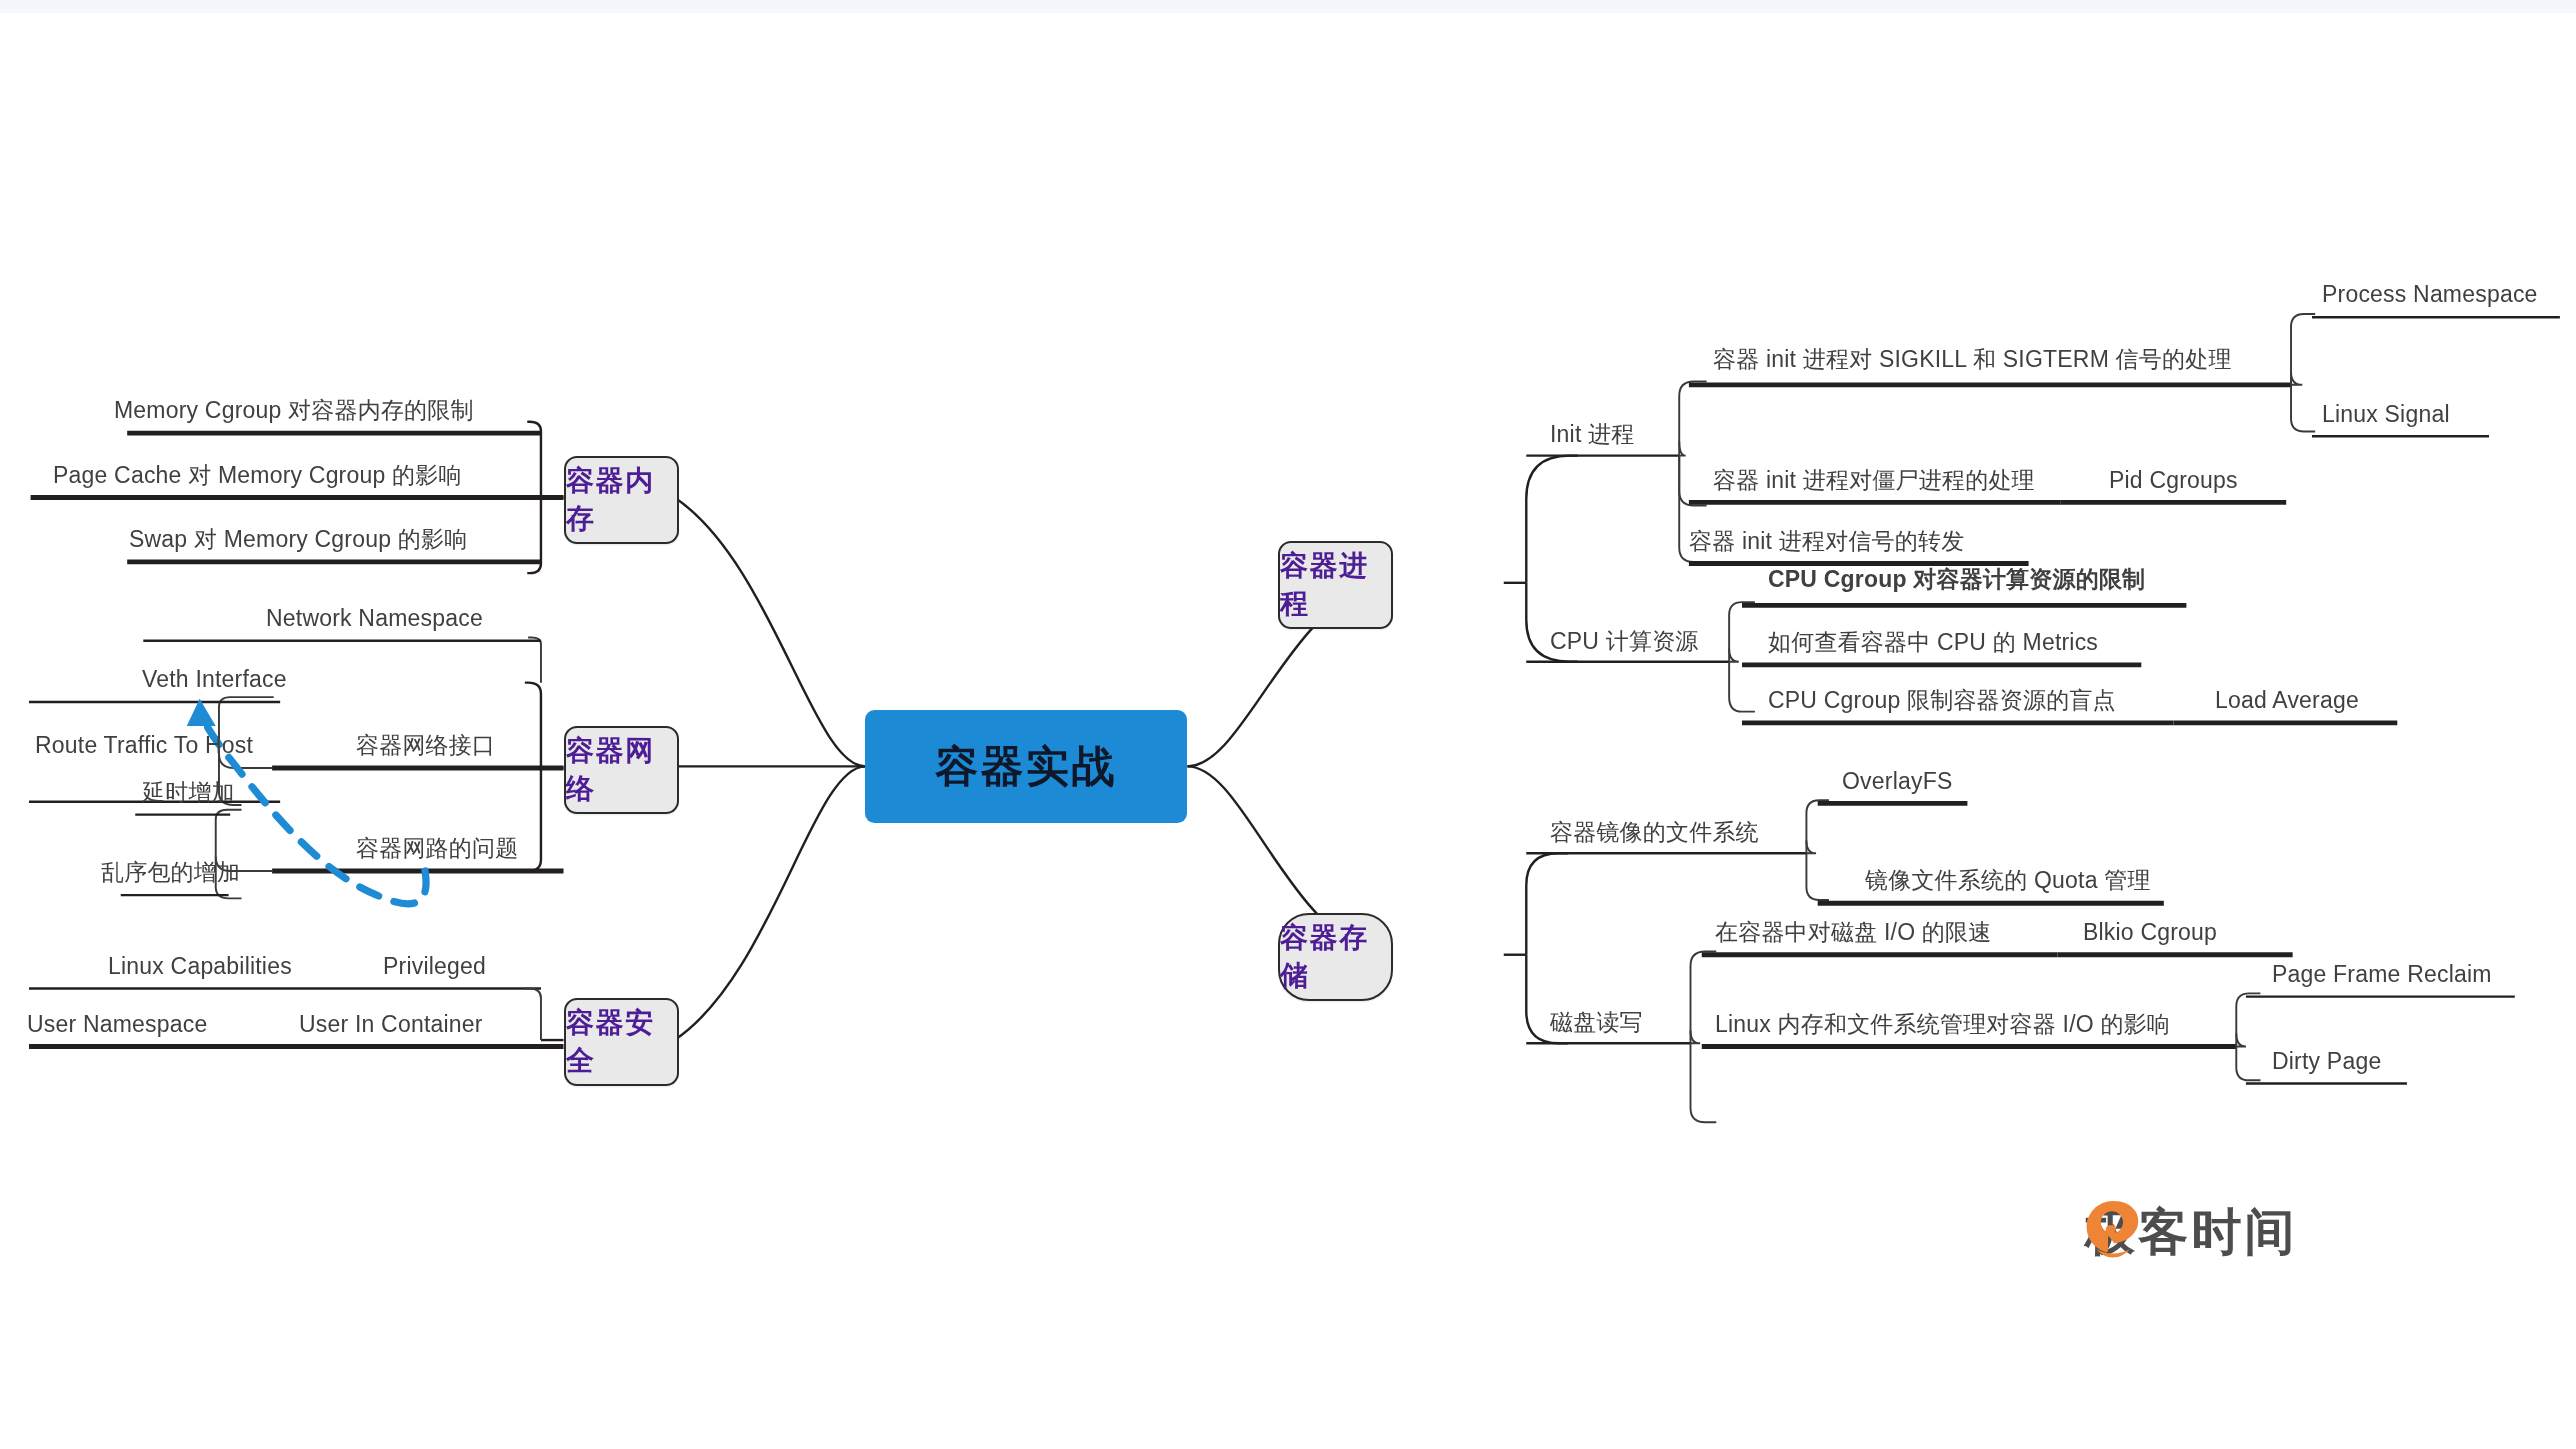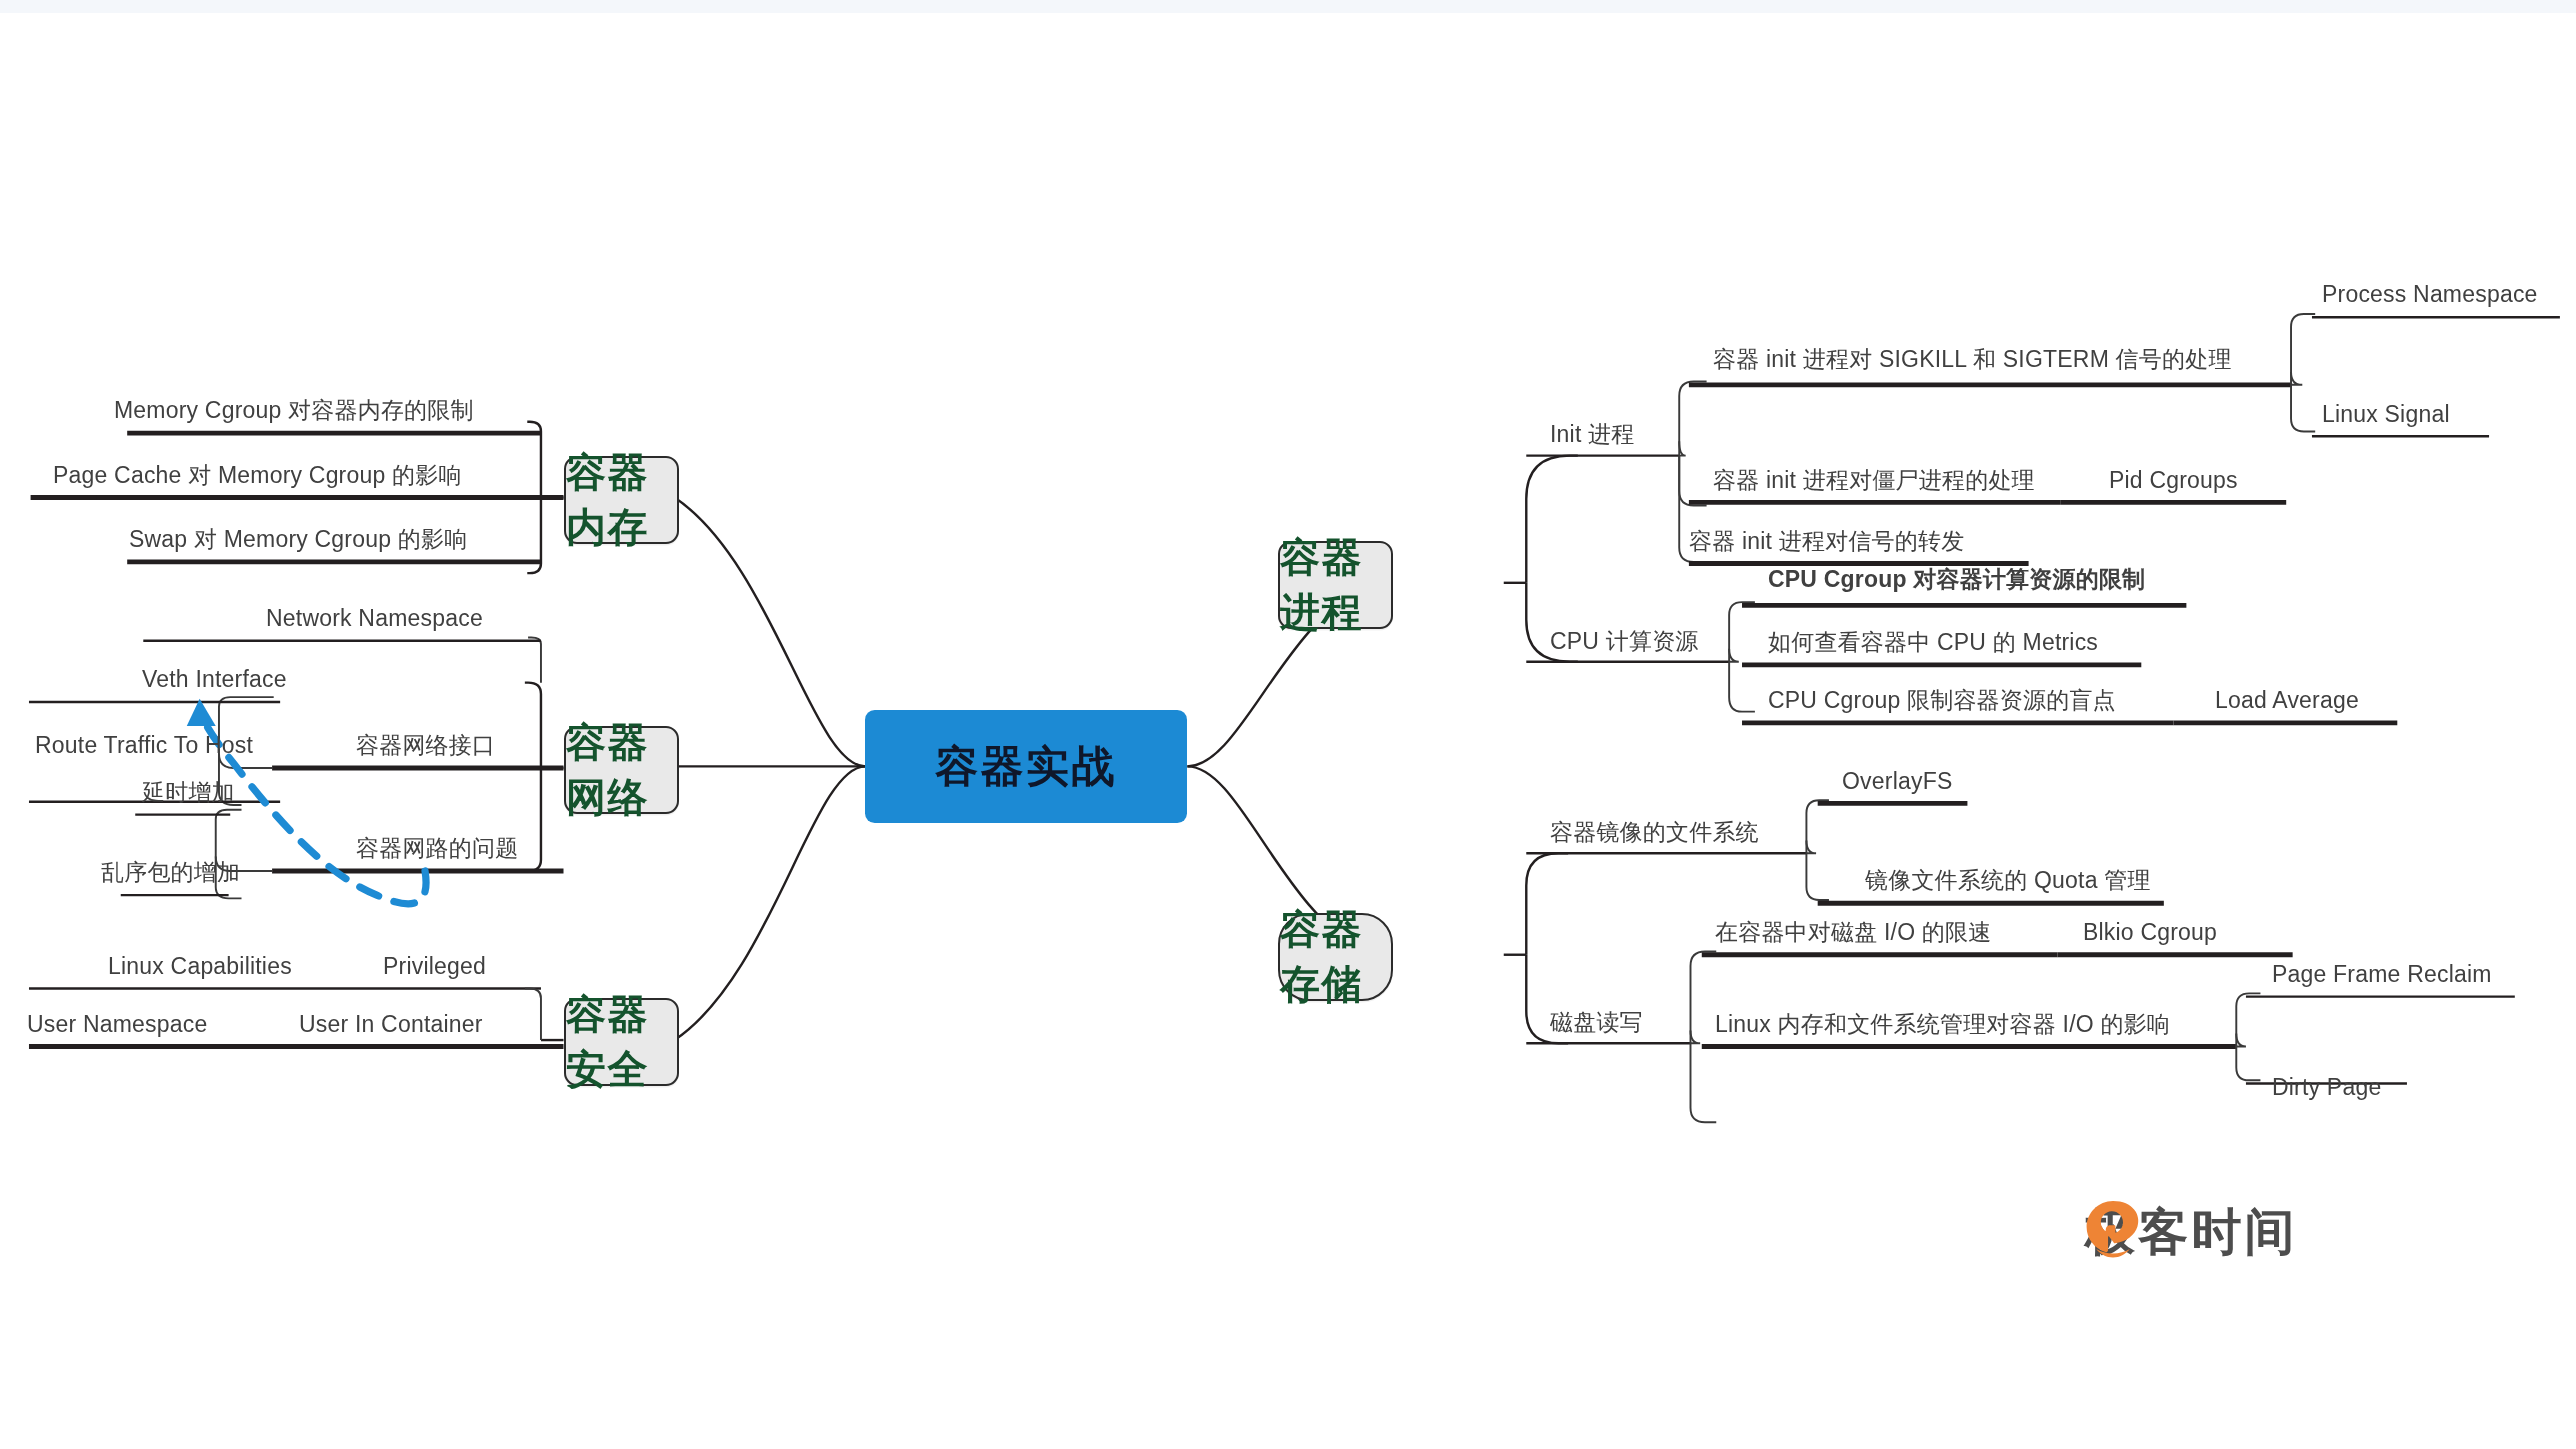--- a/index.html
+++ b/index.html
@@ -18,21 +18,21 @@
   .rel{fill:none;stroke:#1e8bd4;stroke-width:9;stroke-dasharray:26 20;stroke-linecap:round;}
   .relhead{fill:#1e8bd4;}
 
   .node-label{
     position:absolute;white-space:nowrap;color:#404040;
     font-size:23px;line-height:1;letter-spacing:0.2px;
   }
   .branch{
     position:absolute;background:#e9e9e9;border:2.8px solid #2b2b2b;border-radius:13px;
     display:flex;align-items:center;justify-content:center;
-    color:#14532d;font-size:40px;font-weight:700;letter-spacing:1.6px;
+    color:#4c1d95;font-size:28px;font-weight:700;letter-spacing:1.6px;
     box-shadow:0 1.6px 0 rgba(0,0,0,.06);
   }
   #root{
     position:absolute;background:#1c8ad4;border-radius:9.7px;
     display:flex;align-items:center;justify-content:center;
     color:#0f172a;font-size:43px;font-weight:700;letter-spacing:2.4px;
   }
   #logo{position:absolute;display:flex;align-items:center;gap:17.7px;}
   #logo .mark{width:56px;height:63px;}
   #logo .word{font-size:50px;font-weight:700;color:#4d4d4d;letter-spacing:3.2px;
@@ -180,21 +180,21 @@
   <div class="node-label" style="left:2215px;top:689px;">Load Average</div>
 
   <div class="node-label" style="left:1550px;top:821px;">容器镜像的文件系统</div>
   <div class="node-label" style="left:1842px;top:770px;">OverlayFS</div>
   <div class="node-label" style="left:1829px;top:869px;margin-left:36px;">镜像文件系统的 Quota 管理</div>
   <div class="node-label" style="left:1550px;top:1011px;">磁盘读写</div>
   <div class="node-label" style="left:1715px;top:921px;">在容器中对磁盘 I/O 的限速</div>
   <div class="node-label" style="left:2083px;top:921px;">Blkio Cgroup</div>
   <div class="node-label" style="left:1715px;top:1013px;">Linux 内存和文件系统管理对容器 I/O 的影响</div>
   <div class="node-label" style="left:2272px;top:963px;">Page Frame Reclaim</div>
-  <div class="node-label" style="left:2272px;top:1076px;">Dirty Page</div>
+  <div class="node-label" style="left:2272px;top:1050px;">Dirty Page</div>
 
   <div id="logo" style="left:2085px;top:1199px;">
     <svg class="mark" viewBox="0 0 70 78">
       <path fill="#ee8435" d="M35 2C16.8 2 2 16.6 2 34.6c0 14.6 9.8 27 23.6 31.4 1.6.5 3.2-.7 3.2-2.3V46.8c0-.6.8-.9 1.2-.4l6.4 8.2c.5.7 1.6.3 1.6-.6V33.6c0-.7-.6-1.2-1.3-1.2h-5.4c-3.3 0-5.8 3-5.2 6.3.1.6-.6 1-1.1.6-3.3-2.6-5.4-6.7-5.2-11.3.3-7.1 6.2-12.9 13.3-13.1 7.9-.3 14.4 6 14.4 13.8 0 6.6-4.6 12.1-10.8 13.5-.6.1-1 .6-1 1.2v10.2c0 .8.7 1.4 1.5 1.3C51.6 53.2 62 45 65.6 33.9 70.3 19.4 59.9 2 35 2z"></path>
       <path fill="#ee8435" d="M14 62c5.4 6.8 12.6 10.6 21 10.6S50.6 68.8 56 62c-6 3.6-13.3 5.6-21 5.6S20 65.6 14 62z"></path>
     </svg>
     <div class="word">极客时间</div>
   </div>
 
 </div>

